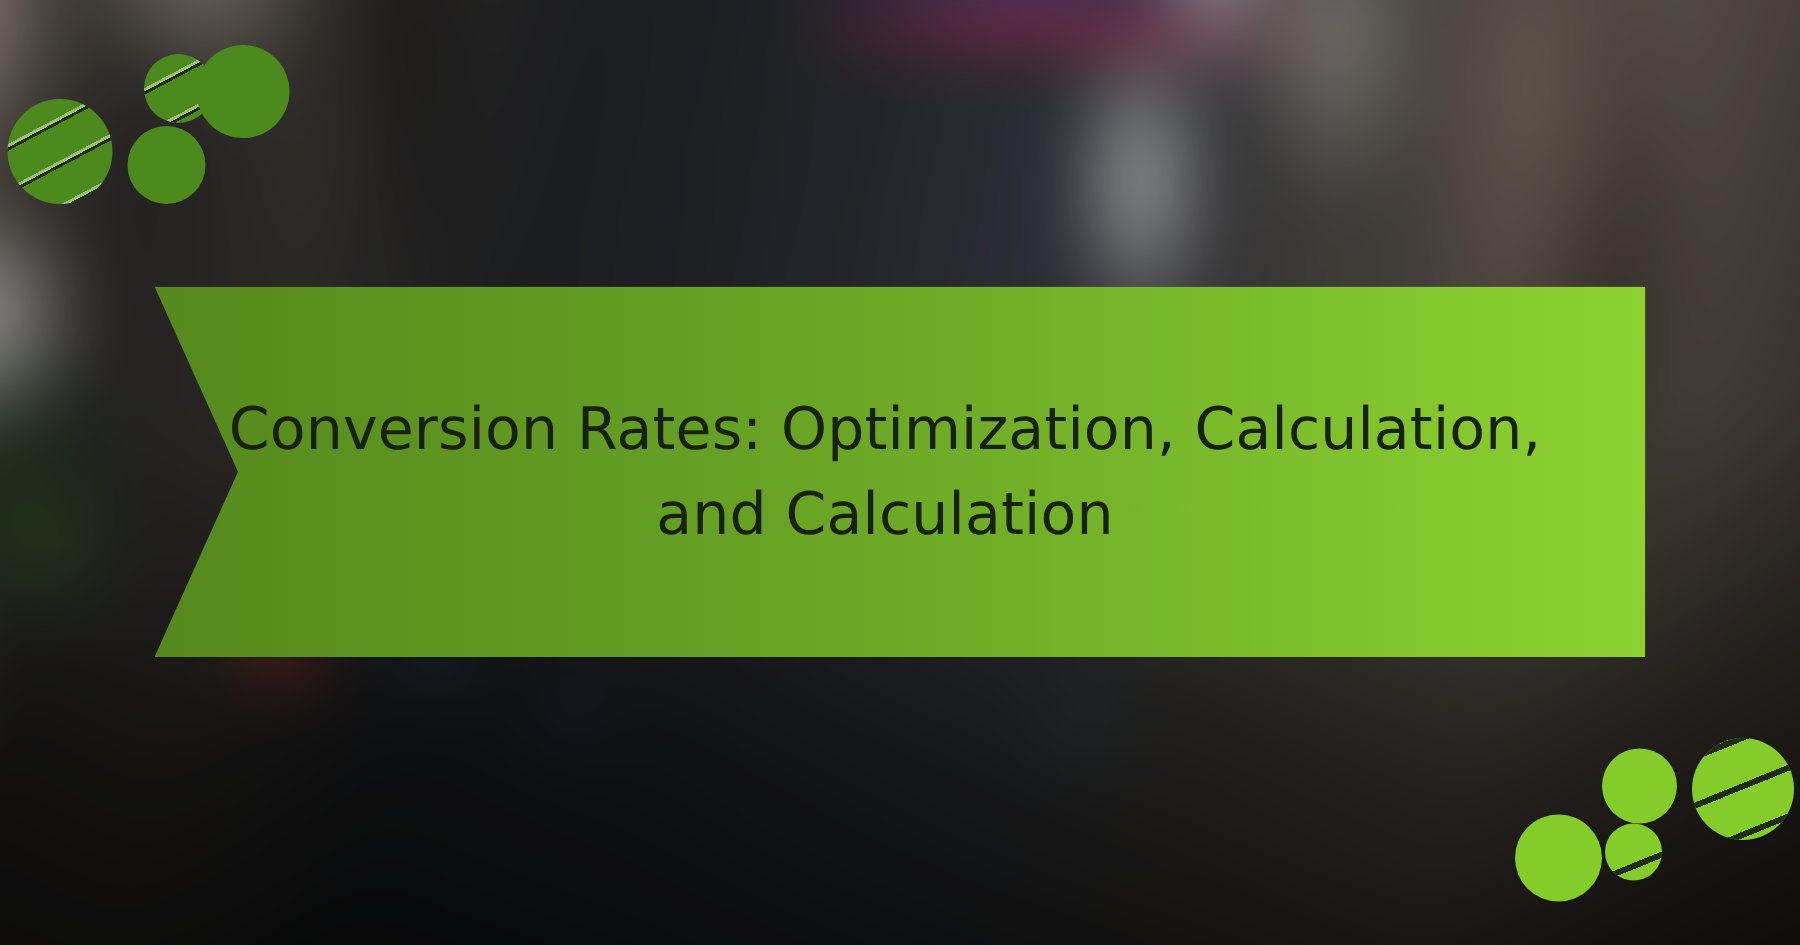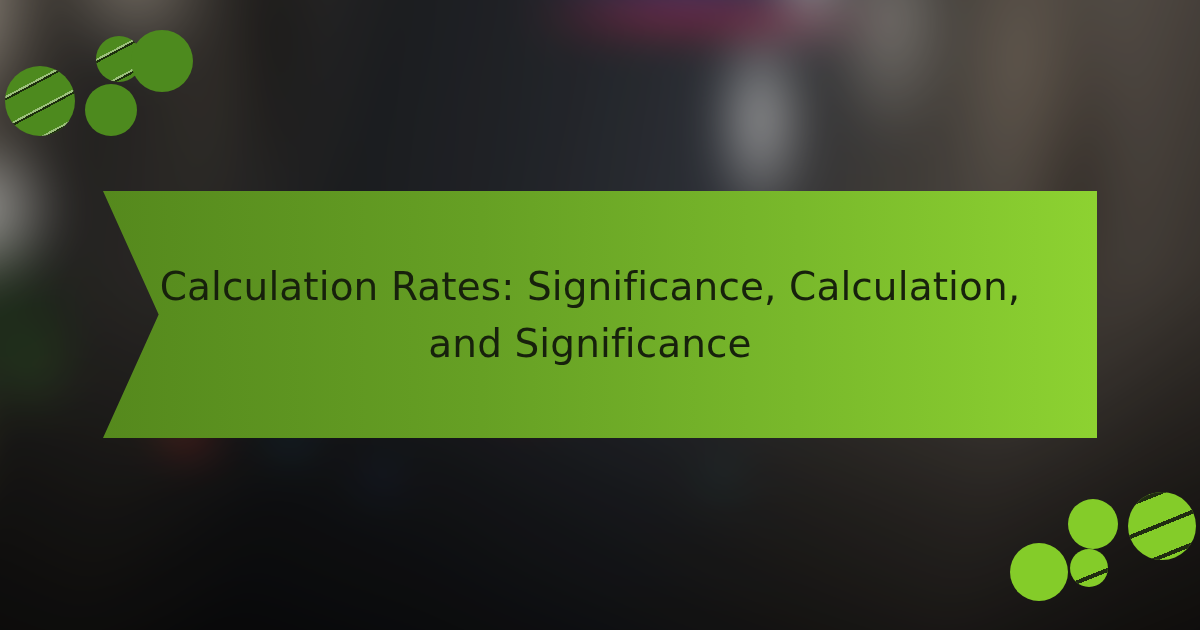--- a/index.html
+++ b/index.html
@@ -160,22 +160,22 @@
   <div>
     <div class="dot striped dark" style="left:5px;top:66px;width:70px;height:70px;background:#4d8a1e;"></div>
     <div class="dot striped dark" style="left:96px;top:36px;width:46px;height:46px;background:#4d8a1e;"></div>
     <div class="dot" style="left:131px;top:30px;width:62px;height:62px;background:#4d8a1e;"></div>
     <div class="dot" style="left:85px;top:84px;width:52px;height:52px;background:#4d8a1e;"></div>
   </div>
 
   <div id="ribbon">
     <div id="ribbon-fill" style="background:linear-gradient(to right,#55891d 0%,#66a024 38%,#79b92b 70%,#8dd231 100%);"></div>
     <div id="ribbon-text">
-      <div class="title-line">Calculation Rates: Significance, Calculation,</div>
-      <div class="title-line">and Significance</div>
+      <div class="title-line">Conversion Rates: Optimization, Calculation,</div>
+      <div class="title-line">and Calculation</div>
     </div>
   </div>
 
   <div>
     <div class="dot striped bright" style="left:1128px;top:492px;width:68px;height:68px;background:#84cc29;"></div>
     <div class="dot" style="left:1068px;top:499px;width:50px;height:50px;background:#84cc29;"></div>
     <div class="dot striped bright" style="left:1070px;top:549px;width:38px;height:38px;background:#84cc29;"></div>
     <div class="dot" style="left:1010px;top:543px;width:58px;height:58px;background:#84cc29;"></div>
   </div>
 

